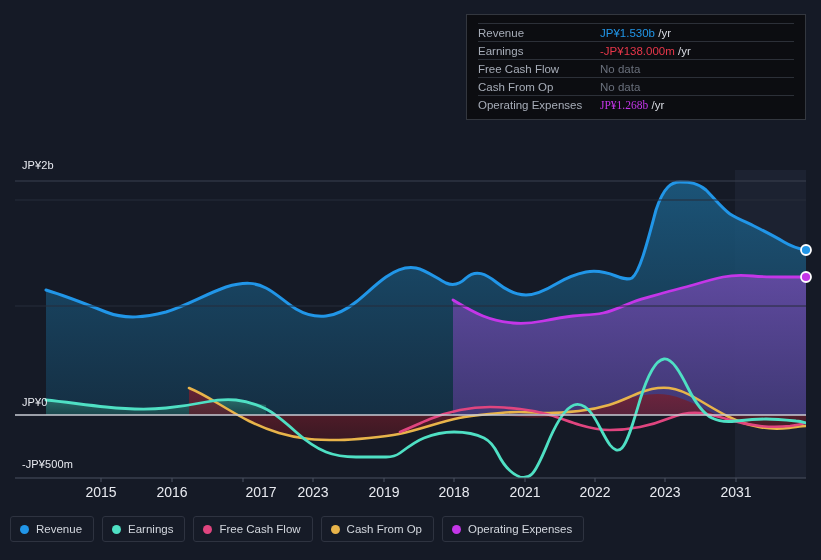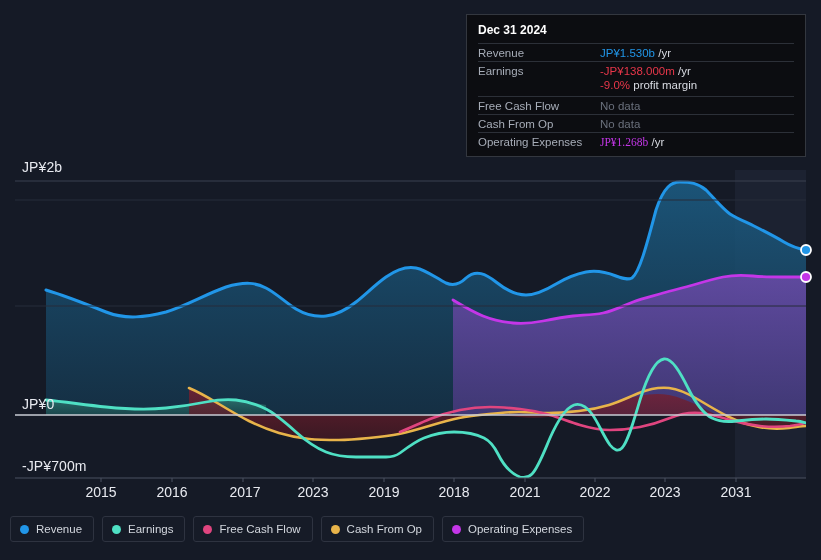--- a/index.html
+++ b/index.html
@@ -20,21 +20,21 @@
   #chart-area {
     position: absolute;
     left: 0; top: 0;
     width: 821px; height: 505px;
   }
   #chart-svg { display: block; }
 
   .axis-label {
     position: absolute;
     color: #e8eaf0;
-    font-size: 14px;
+    font-size: 11px;
     letter-spacing: .1px;
     white-space: nowrap;
   }
   #ylabel-top  { left: 22px; top: 159px; }
   #ylabel-zero { left: 22px; top: 396px; }
   #ylabel-bot  { left: 22px; top: 458px; }
 
   .xtick {
     position: absolute;
     top: 484px;
@@ -257,51 +257,46 @@
       <line x1="595" y1="478" x2="595" y2="482" stroke="#4a5160" stroke-width="1"></line>
       <line x1="665" y1="478" x2="665" y2="482" stroke="#4a5160" stroke-width="1"></line>
       <line x1="736" y1="478" x2="736" y2="482" stroke="#4a5160" stroke-width="1"></line>
 
       <circle cx="806" cy="250" r="5" fill="#2196e8" stroke="#ffffff" stroke-width="1.8"></circle>
       <circle cx="806" cy="277" r="5" fill="#c436e8" stroke="#ffffff" stroke-width="1.8"></circle>
     </svg>
 
     <div class="axis-label" id="ylabel-top">JP¥2b</div>
     <div class="axis-label" id="ylabel-zero">JP¥0</div>
-    <div class="axis-label" id="ylabel-bot">-JP¥700m</div>
+    <div class="axis-label" id="ylabel-bot">-JP¥500m</div>
 
     <div class="xtick" style="left:101px">2015</div>
     <div class="xtick" style="left:172px">2016</div>
-    <div class="xtick" style="left:245px">2017</div>
+    <div class="xtick" style="left:261px">2017</div>
     <div class="xtick" style="left:313px">2023</div>
     <div class="xtick" style="left:384px">2019</div>
     <div class="xtick" style="left:454px">2018</div>
     <div class="xtick" style="left:525px">2021</div>
     <div class="xtick" style="left:595px">2022</div>
     <div class="xtick" style="left:665px">2023</div>
     <div class="xtick" style="left:736px">2031</div>
   </div>
 
   <div id="tooltip">
-    <div id="tooltip-date">Dec 31 2024</div>
 
     <div class="tt-row">
       <div class="tt-label">Revenue</div>
       <div class="tt-val"><span class="v-blue">JP¥1.530b</span><span class="unit"> /yr</span></div>
     </div>
 
     <div class="tt-row">
       <div class="tt-label">Earnings</div>
       <div class="tt-val"><span class="v-red">-JP¥138.000m</span><span class="unit"> /yr</span></div>
     </div>
 
-    <div class="tt-row noborder">
-      <div class="tt-label"></div>
-      <div class="tt-val"><span class="v-red">-9.0%</span><span class="unit"> profit margin</span></div>
-    </div>
 
     <div class="tt-row">
       <div class="tt-label">Free Cash Flow</div>
       <div class="tt-val"><span class="v-muted">No data</span></div>
     </div>
 
     <div class="tt-row">
       <div class="tt-label">Cash From Op</div>
       <div class="tt-val"><span class="v-muted">No data</span></div>
     </div>

